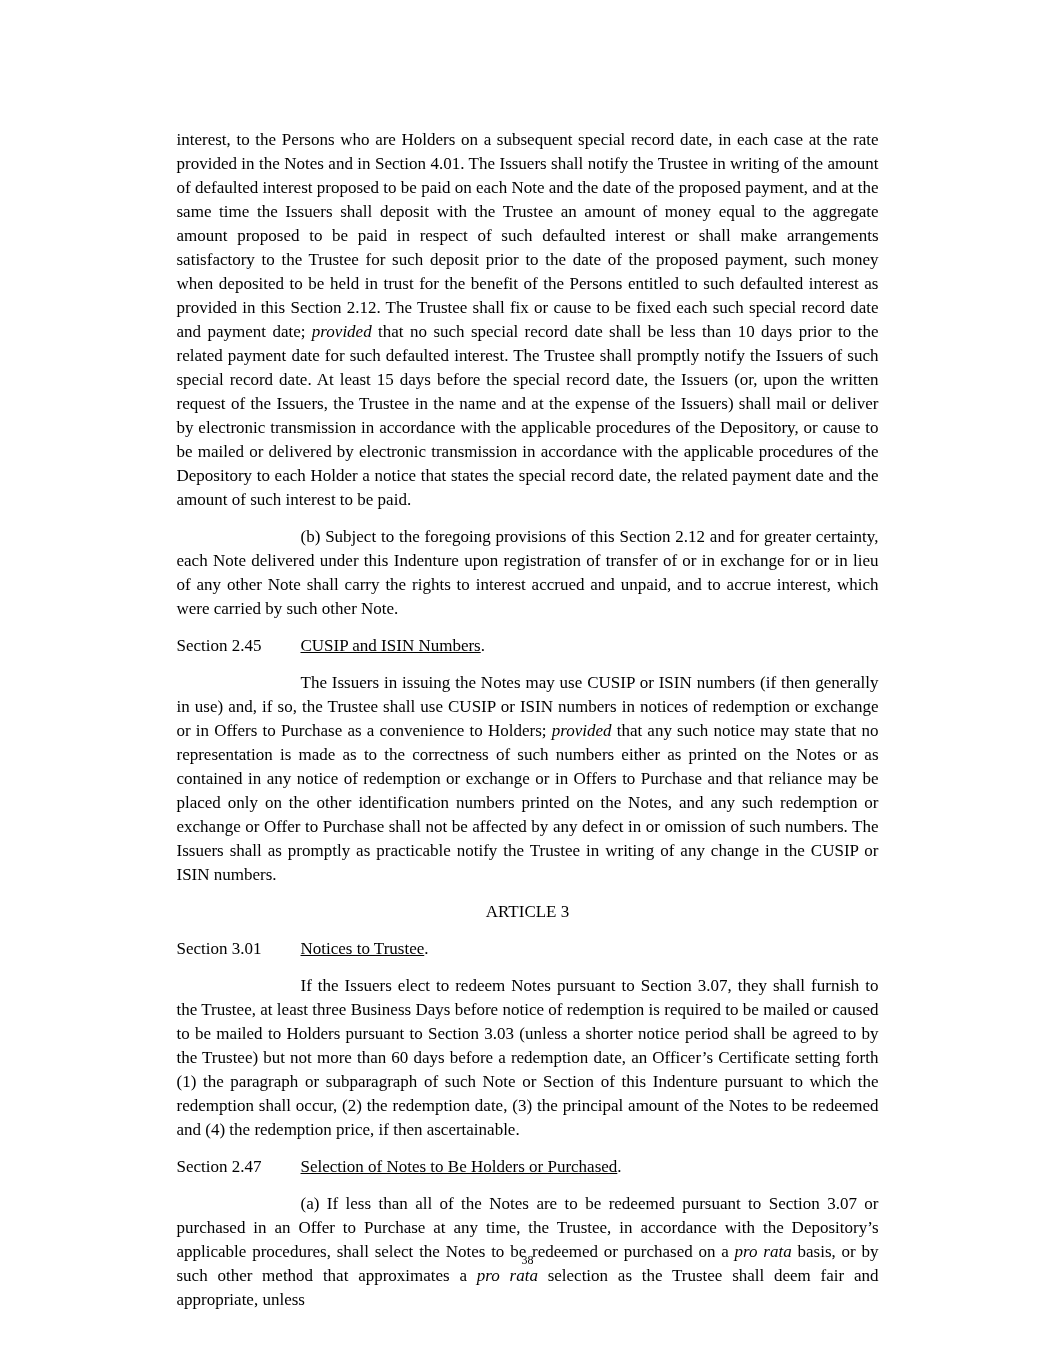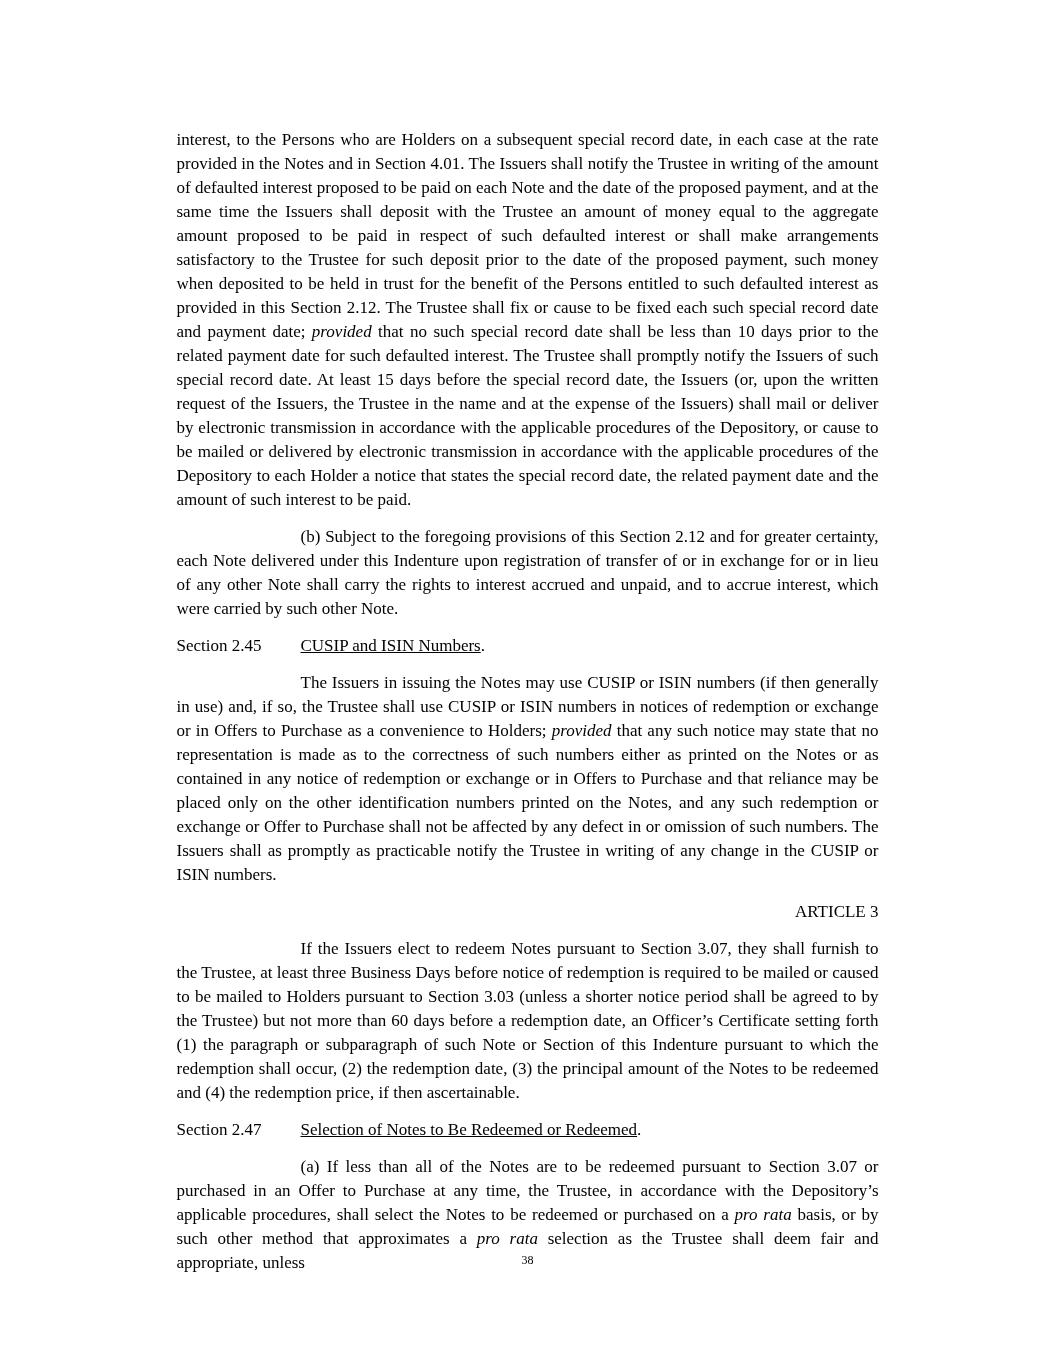--- a/index.html
+++ b/index.html
@@ -25,21 +25,21 @@
     margin: 0 0 13px 0;
     text-align: left;
   }
   .sec-label {
     display: inline-block;
     min-width: 124px;
   }
   .sec-title { text-decoration: underline; }
   .italic { font-style: italic; }
   .article-heading {
-    text-align: right;
+    text-align: center;
     margin: 0 0 13px 0;
   }
   .article-heading div { margin: 0; }
   .page-number {
     position: absolute;
     left: 0;
     right: 0;
     top: 1248px;
     text-align: center;
     font-size: 12px;
@@ -55,22 +55,23 @@
   <p class="para indent"><span>(b)  Subject to the foregoing provisions of this Section 2.12 and for greater certainty, each Note delivered under this Indenture upon registration of transfer of or in exchange for or in lieu of any other Note shall carry the rights to interest accrued and unpaid, and to accrue interest, which were carried by such other Note.</span></p>
 
   <p class="section-heading"><span class="sec-label">Section 2.45</span><span class="sec-title">CUSIP and ISIN Numbers</span><span>.</span></p>
 
   <p class="para indent"><span>The Issuers in issuing the Notes may use CUSIP or ISIN numbers (if then generally in use) and, if so, the Trustee shall use CUSIP or ISIN numbers in notices of redemption or exchange or in Offers to Purchase as a convenience to Holders; </span><span class="italic">provided</span><span> that any such notice may state that no representation is made as to the correctness of such numbers either as printed on the Notes or as contained in any notice of redemption or exchange or in Offers to Purchase and that reliance may be placed only on the other identification numbers printed on the Notes, and any such redemption or exchange or Offer to Purchase shall not be affected by any defect in or omission of such numbers.  The Issuers shall as promptly as practicable notify the Trustee in writing of any change in the CUSIP or ISIN numbers.</span></p>
 
   <div class="article-heading">
     <div>ARTICLE 3</div>
   </div>
 
+  <p class="section-heading"><span class="sec-label">Section 3.01</span><span class="sec-title">Notices to Trustee</span><span>.</span></p>
 
   <p class="para indent"><span>If the Issuers elect to redeem Notes pursuant to Section 3.07, they shall furnish to the Trustee, at least three Business Days before notice of redemption is required to be mailed or caused to be mailed to Holders pursuant to Section 3.03 (unless a shorter notice period shall be agreed to by the Trustee) but not more than 60 days before a redemption date, an Officer’s Certificate setting forth (1) the paragraph or subparagraph of such Note or Section of this Indenture pursuant to which the redemption shall occur, (2) the redemption date, (3) the principal amount of the Notes to be redeemed and (4) the redemption price, if then ascertainable.</span></p>
 
-  <p class="section-heading"><span class="sec-label">Section 2.47</span><span class="sec-title">Selection of Notes to Be Redeemed or Redeemed</span><span>.</span></p>
+  <p class="section-heading"><span class="sec-label">Section 2.47</span><span class="sec-title">Selection of Notes to Be Holders or Purchased</span><span>.</span></p>
 
   <p class="para indent"><span>(a)  If less than all of the Notes are to be redeemed pursuant to Section 3.07 or purchased in an Offer to Purchase at any time, the Trustee, in accordance with the Depository’s applicable procedures, shall select the Notes to be redeemed or purchased on a </span><span class="italic">pro rata</span><span> basis, or by such other method that approximates a </span><span class="italic">pro rata</span><span> selection as the Trustee shall deem fair and appropriate, unless</span></p>
 
   <div class="page-number">38</div>
 
 </div>
 
 </body></html>

